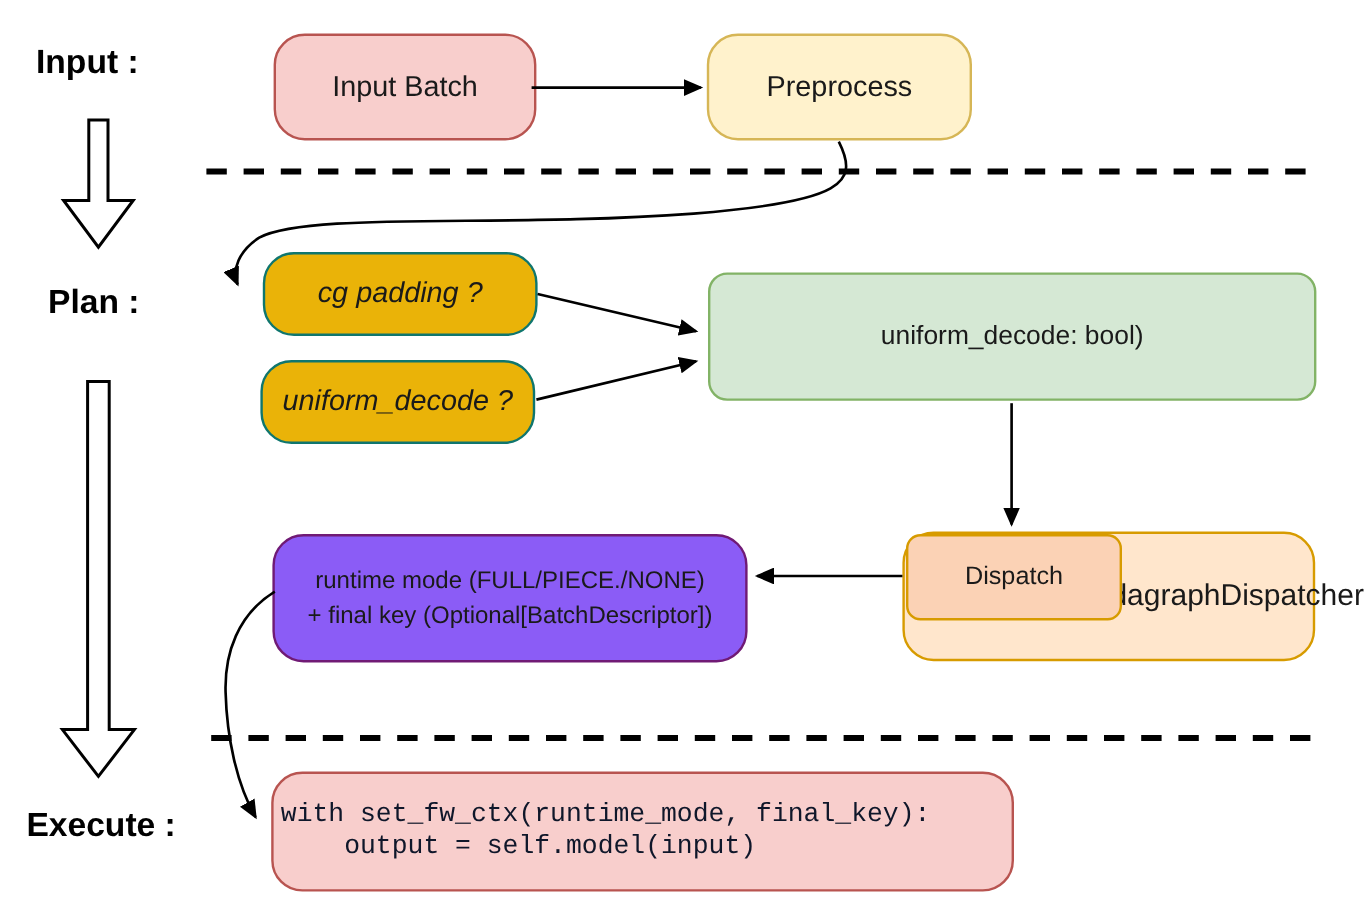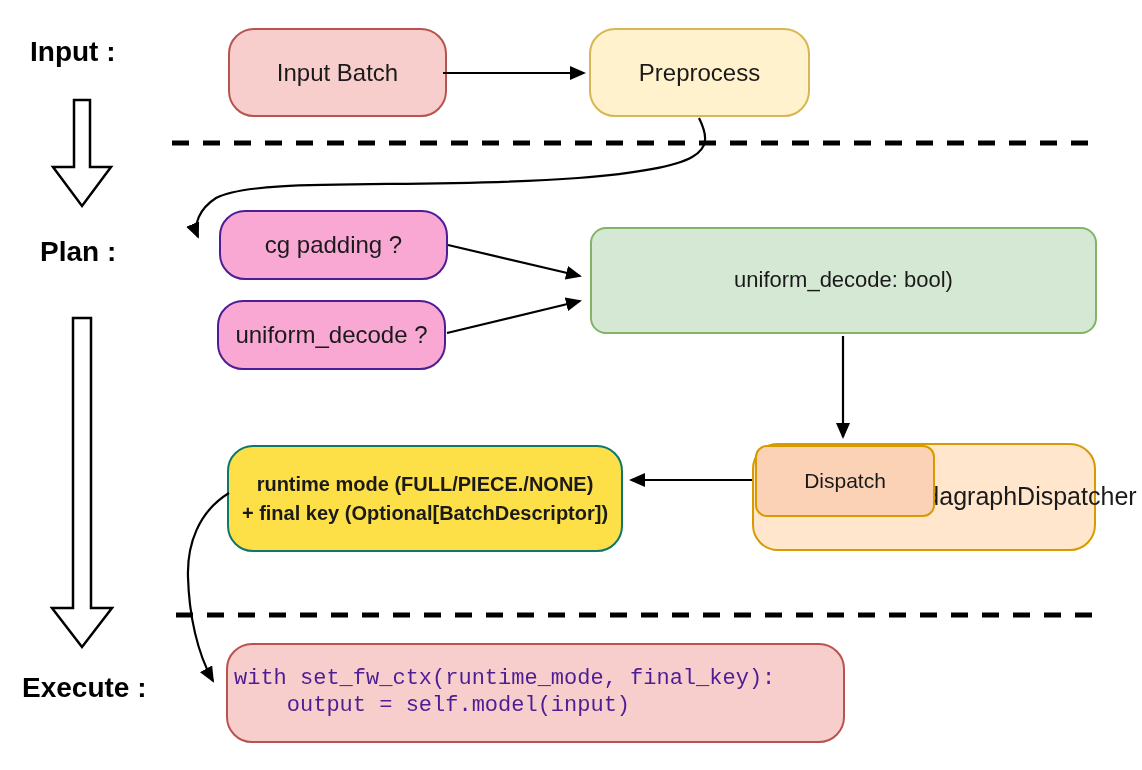--- a/index.html
+++ b/index.html
@@ -24,43 +24,43 @@
     display:flex;
     flex-direction:column;
     align-items:center;
     justify-content:center;
     text-align:center;
     border-radius:26px;
     line-height:1.3;
   }
   .pink   {background:#f8cecc;border:2px solid #b85450;}
   .yellow {background:#fff2cc;border:2px solid #d6b656;}
-  .purple {background:#f9a8d4;border:2px solid #4c1d95;}
+  .purple {background:#eab308;border:2px solid #0f766e;font-style:italic;}
   .green  {background:#d5e8d4;border:2px solid #82b366;}
   .orange {background:#ffe6cc;border:2px solid #d79b00;}
   .peach  {background:#fbd2b5;border:2px solid #d79b00;border-radius:12px;}
-  .blue   {background:#fde047;border:2px solid #0f766e;font-weight:bold;}
+  .blue   {background:#8b5cf6;border:2px solid #701a75;}
 
   #input-batch   {left:228px;top:28px;width:219px;height:89px;font-size:24px;}
   #preprocess    {left:589px;top:28px;width:221px;height:89px;font-size:24px;}
   #cg-padding    {left:219px;top:210px;width:229px;height:70px;font-size:24px;}
   #uniform-decode{left:217px;top:300px;width:229px;height:70px;font-size:24px;}
   #init-key      {left:590px;top:227px;width:507px;height:107px;font-size:22px;border-radius:16px;}
   #dispatcher    {left:752px;top:443px;width:344px;height:108px;}
   #dispatcher .disp-label{
     position:absolute;left:185px;top:0;width:152px;height:100%;
     display:flex;flex-direction:row;align-items:center;justify-content:center;
     font-size:25px;line-height:1.25;text-align:center;
   }
   #dispatch      {left:755px;top:445px;width:180px;height:72px;font-size:21px;}
   #runtime-mode  {left:227px;top:445px;width:396px;height:107px;font-size:20px;line-height:1.45;}
   #execute-code  {
     left:226px;top:643px;width:619px;height:100px;
     font-family:"Liberation Mono","DejaVu Sans Mono",monospace;
-    font-size:22px;line-height:1.22;color:#4c1d95;
+    font-size:22px;line-height:1.22;color:#0f172a;
     align-items:flex-start;text-align:left;padding-left:6px;
   }
   #execute-code .code-line{white-space:pre;}
 
   #overlay{
     position:absolute;left:0;top:0;width:1142px;height:770px;
     pointer-events:none;z-index:5;
   }
 </style>
 </head>

